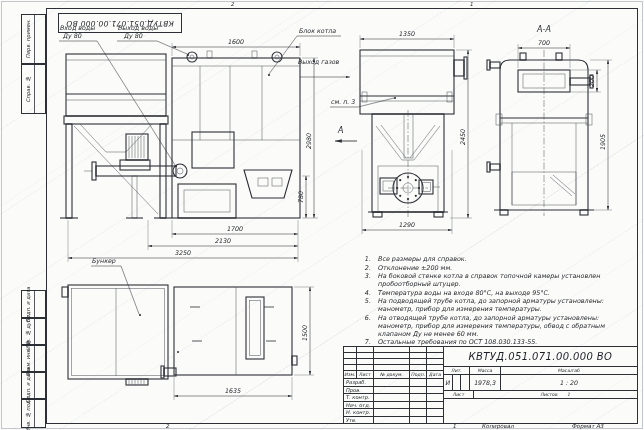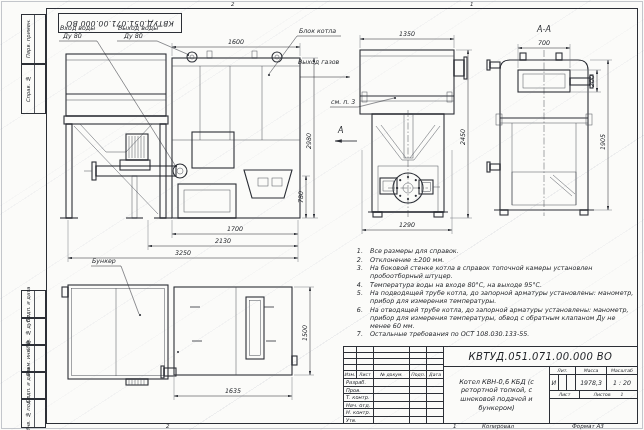--- a/index.html
+++ b/index.html
@@ -19,21 +19,21 @@
   .mlabel{position:absolute;left:0;top:0;width:12px;height:100%;display:flex;align-items:center;justify-content:center;
           writing-mode:vertical-rl;transform:rotate(180deg);font-size:5.2px;font-style:italic;white-space:nowrap;}
   
   .stamp{position:absolute;left:58px;top:13px;width:124px;height:20px;border:1.2px solid #2c2f36;
          box-sizing:border-box;display:flex;align-items:center;justify-content:center;background:#fbfbf9;}
   .stamp span{transform:rotate(180deg);font-style:italic;font-size:7.5px;letter-spacing:.3px;white-space:nowrap;}
   .zone{position:absolute;font-size:5.5px;font-style:italic;}
   
   .notes{position:absolute;left:352px;top:247px;width:286px;font-style:italic;font-size:6.4px;
          line-height:1.25;color:#1e2126;}
-  .notes ol{margin:0;padding-left:13px;}
+  .notes ol{margin:8px;padding-left:13px;}
   .notes li{padding-left:5px;margin:0 0 .5px 0;}
   
   .tb{position:absolute;left:343px;top:346px;width:295px;height:78px;border:1.5px solid #2c2f36;
       box-sizing:border-box;display:flex;font-style:italic;color:#1b1e24;background:transparent;}
   .tb *{box-sizing:border-box;}
   .tb-left{width:100px;border-right:1.5px solid #2c2f36;display:flex;flex-direction:column;}
   .tb-r{display:flex;border-bottom:.6px solid #2c2f36;}
   .tb-r:last-child{border-bottom:none;}
   .tb-empty{flex:0 0 6px;}
   .tb-head{flex:0 0 8px;font-size:4.6px;}
@@ -404,21 +404,20 @@
       <div class="tb-r tb-role">
           <div class="cell cl2">Утв.</div>
           <div class="cell c3"></div>
           <div class="cell c4"></div>
           <div class="cell c5"></div>
         </div>
     </div>
     <div class="tb-right">
       <div class="tb-doc">КВТУД.051.071.00.000 ВО</div>
       <div class="tb-low">
-        <div class="tb-title">Котел КВН-0,6 КБД (с ретортной топкой, с шнековой подачей и бункером)</div>
         <div class="tb-grid">
           <div class="g-r g-head">
             <div class="cell g-lit">Лит.</div>
             <div class="cell g-mass">Масса</div>
             <div class="cell g-scale">Масштаб</div>
           </div>
           <div class="g-r g-val">
             <div class="litwrap">
               <div class="mini">И</div>
               <div class="mini"></div>

